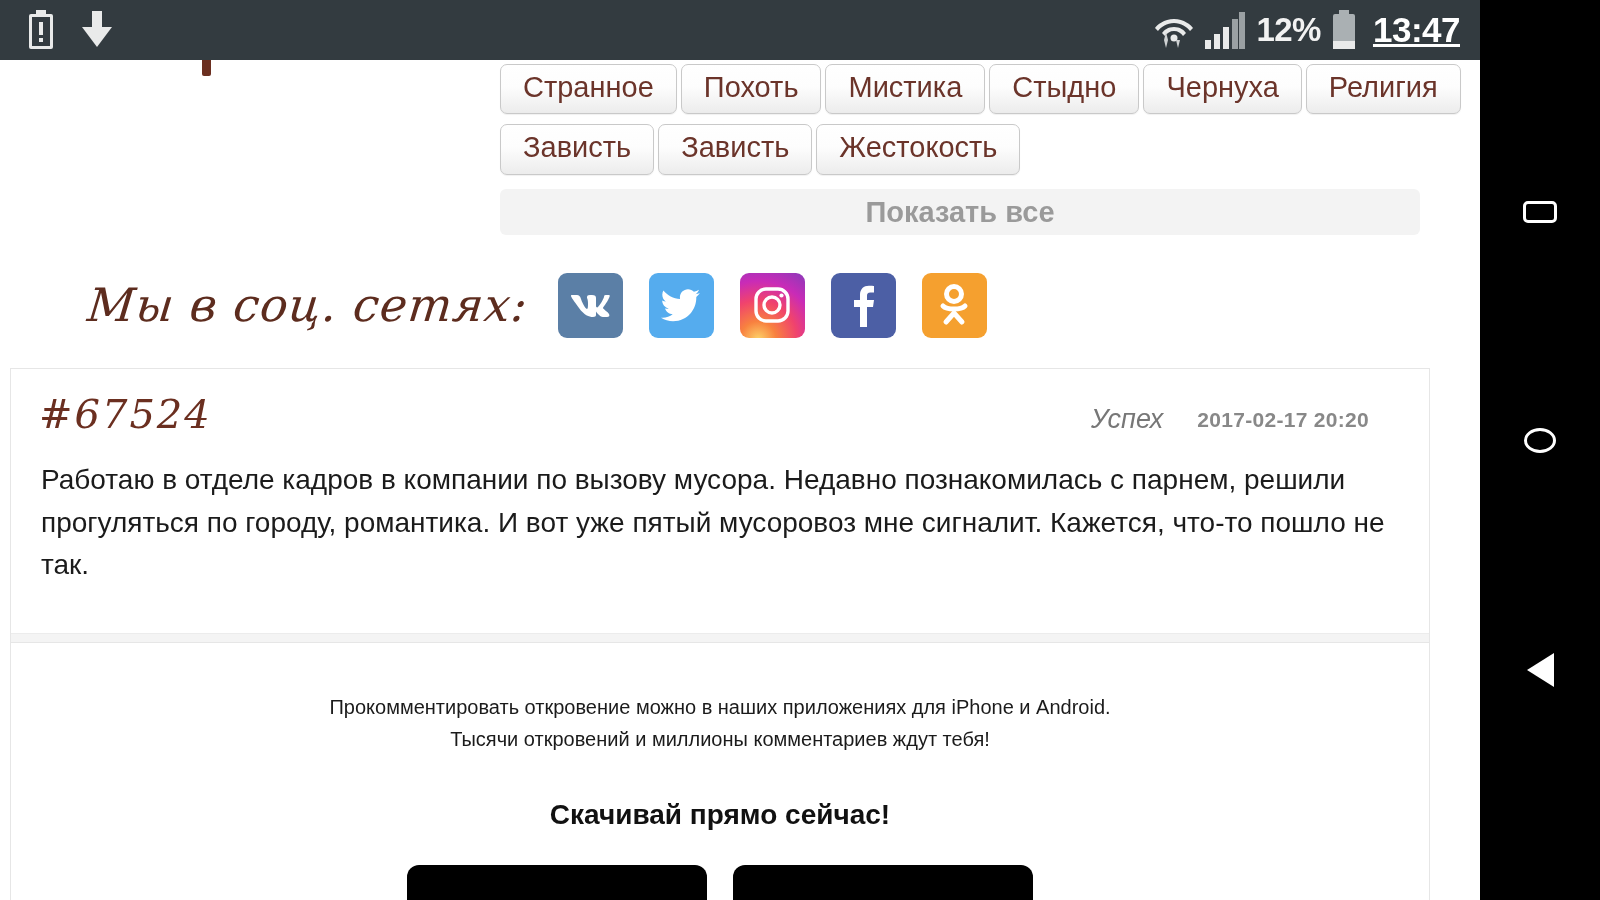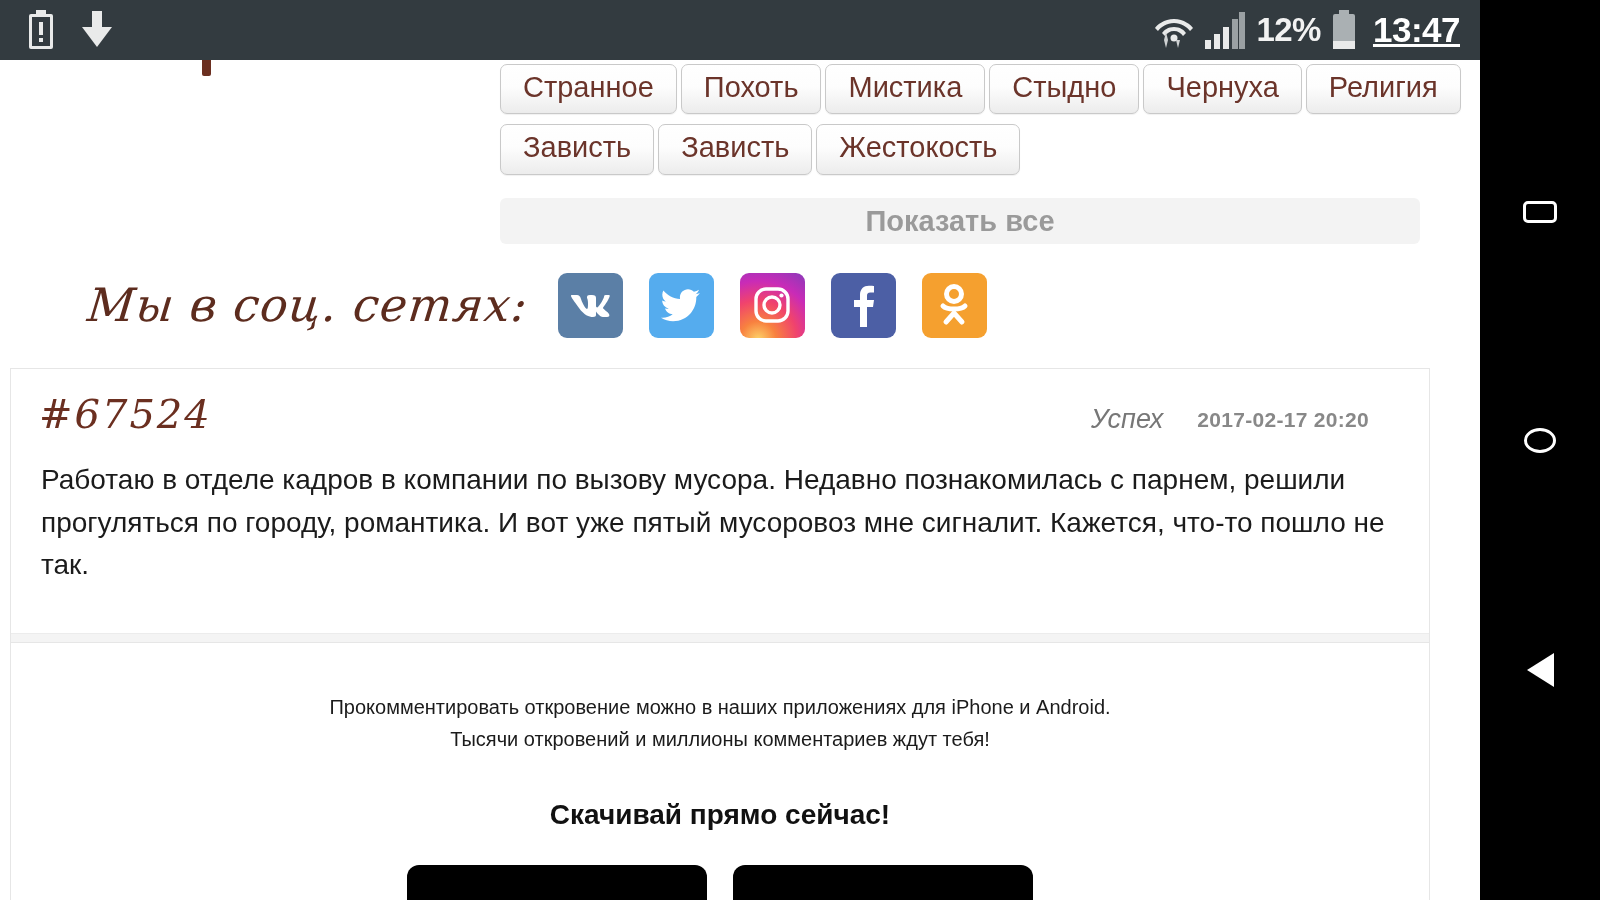--- a/index.html
+++ b/index.html
@@ -51,21 +51,21 @@
   #tagwrap { position:absolute; left:500px; top:4px; width:920px; }
   .tag-row { display:flex; gap:4px; margin-bottom:10px; }
   .tag {
     font-size:29px; color:#6b342a; padding:7px 22px 10px;
     border:1px solid #c9c9c9; border-radius:7px;
     background:linear-gradient(180deg,#ffffff 0%,#fdfdfd 45%,#ececec 100%);
     box-shadow:0 1px 1px rgba(0,0,0,.06);
     white-space:nowrap; line-height:1.08;
   }
   #showall {
-    position:absolute; left:500px; top:138px; width:920px; height:46px;
+    position:absolute; left:500px; top:129px; width:920px; height:46px;
     background:#f3f3f3; border-radius:6px;
     display:flex; align-items:center; justify-content:center;
     color:#9a9a9a; font-size:29px; font-weight:700;
   }
 
   
   #social { position:absolute; left:0; top:190px; width:1430px; height:110px;
             display:flex; align-items:center; }
   #social-label {
     margin-left:88px; font-family:"DejaVu Serif", serif; font-style:italic;

